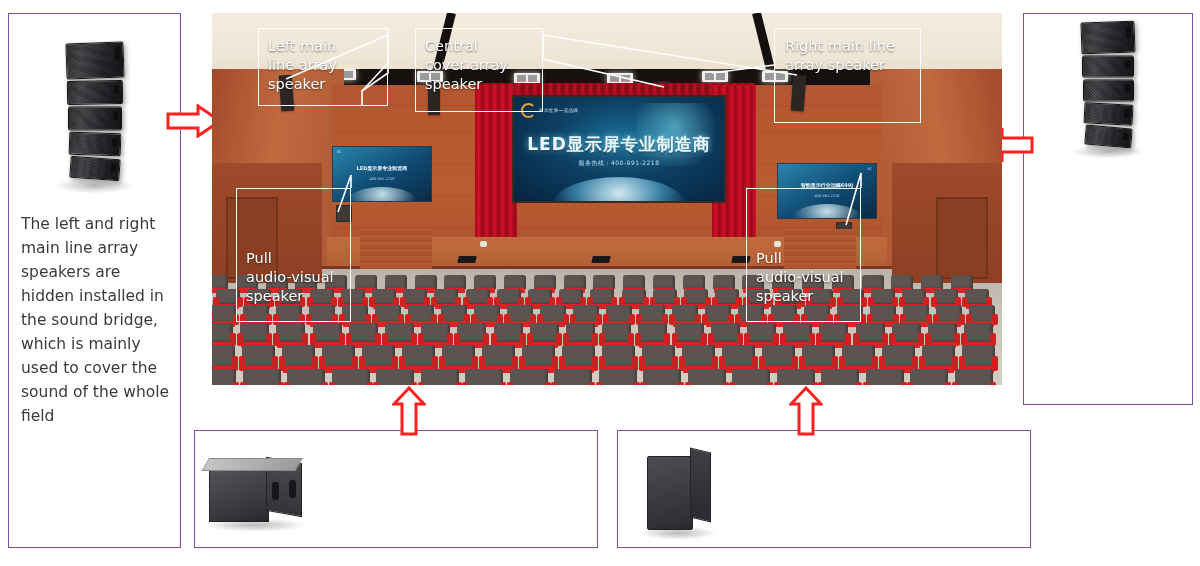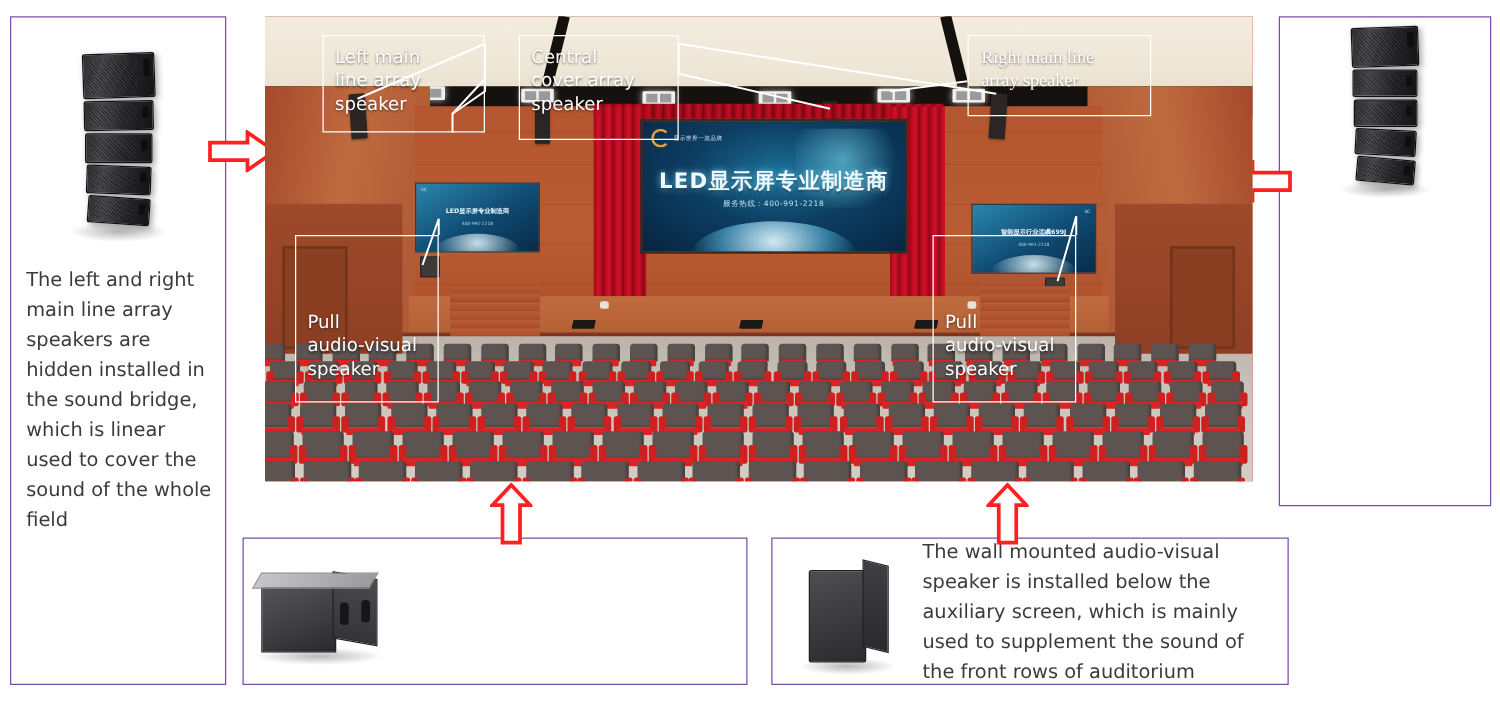--- a/index.html
+++ b/index.html
@@ -177,21 +177,21 @@
         <div class="grille"></div>
           <div class="port"></div>
       </div>
       <div class="la-box" style="width:48px;height:20px;transform:rotate(4deg);">
         <div class="grille"></div>
           <div class="port"></div>
       </div>
       <div class="shadow" style="width:80px;height:16px;bottom:-12px;"></div>
     </div>
   </div>
-  <div class="ptext panel-text">The left and right main line array speakers are hidden installed in the sound bridge, which is linear used to cover the sound of the whole field</div>
+  <div class="ptext panel-text">The left and right main line array speakers are hidden installed in the sound bridge, which is mainly used to cover the sound of the whole field</div>
 </div>
 
 <div class="panel" id="right-panel">
   <div class="prod">
     <div class="la-stack">
       <div class="la-box la-top" style="width:52px;height:30px;transform:rotate(-2deg);">
         <div class="grille"></div>
           <div class="port"></div>
       </div>
       <div class="la-box" style="width:50px;height:20px;">
@@ -232,21 +232,20 @@
 
 <div class="panel" id="wall-panel">
   <div class="bpanel-inner">
     <div class="bprod">
       <div class="wall-box">
         <div class="wfront"></div>
         <div class="wside"></div>
         <div class="shadow" style="width:78px;height:14px;bottom:-12px;"></div>
       </div>
     </div>
-    <div class="btext panel-text">The wall mounted audio-visual speaker is installed below the auxiliary screen, which is mainly used to supplement the sound of the front rows of auditorium</div>
   </div>
 </div>
 
 <div class="arrow" style="left:166px;top:104px;">
   <svg width="56" height="34" viewBox="0 0 56 34">
       <polygon points="2,10 32,10 32,2 54,17 32,32 32,24 2,24" fill="#ffffff" stroke="#ff2020" stroke-width="3"></polygon>
     </svg>
 </div>
 <div class="arrow" style="left:978px;top:128px;">
   <svg width="56" height="34" viewBox="0 0 56 34">
@@ -1086,21 +1085,21 @@
   <div class="callout" style="left:46px;top:15px;width:130px;height:78px;">
     <div class="ctext" style="left:9px;top:8px;">Left main
 line array
 speaker</div>
   </div>
   <div class="callout" style="left:203px;top:15px;width:128px;height:84px;">
     <div class="ctext" style="left:9px;top:8px;">Central
 cover array
 speaker</div>
   </div>
-  <div class="callout" style="left:562px;top:15px;width:147px;height:65px;font-family:Liberation Serif, serif;">
+  <div class="callout" style="left:562px;top:15px;width:147px;height:95px;">
     <div class="ctext" style="left:10px;top:8px;">Right main line
 array speaker</div>
   </div>
   <div class="callout" style="left:24px;top:175px;width:115px;height:134px;">
     <div class="ctext" style="left:9px;top:60px;">Pull
 audio-visual
 speaker</div>
   </div>
   <div class="callout" style="left:534px;top:175px;width:115px;height:134px;">
     <div class="ctext" style="left:9px;top:60px;">Pull

